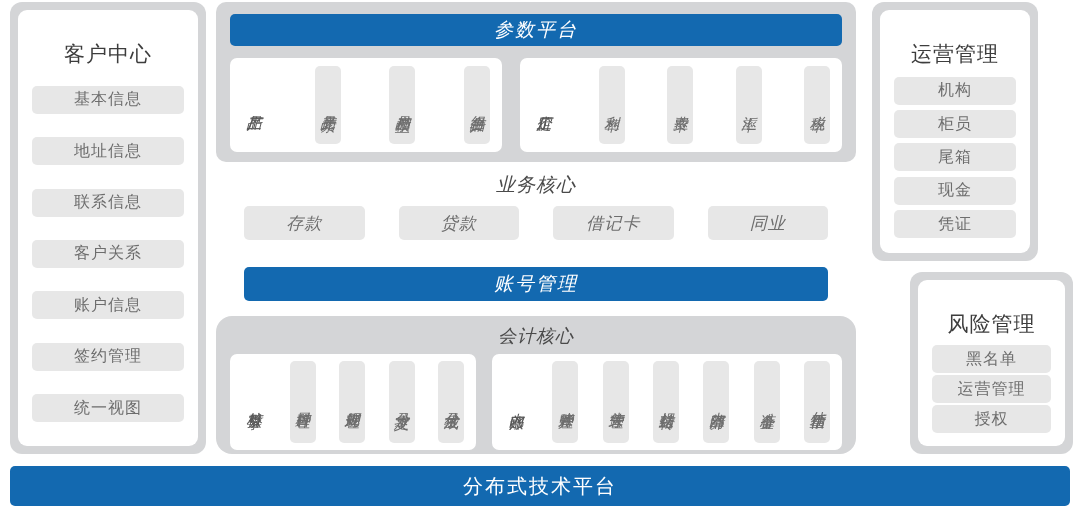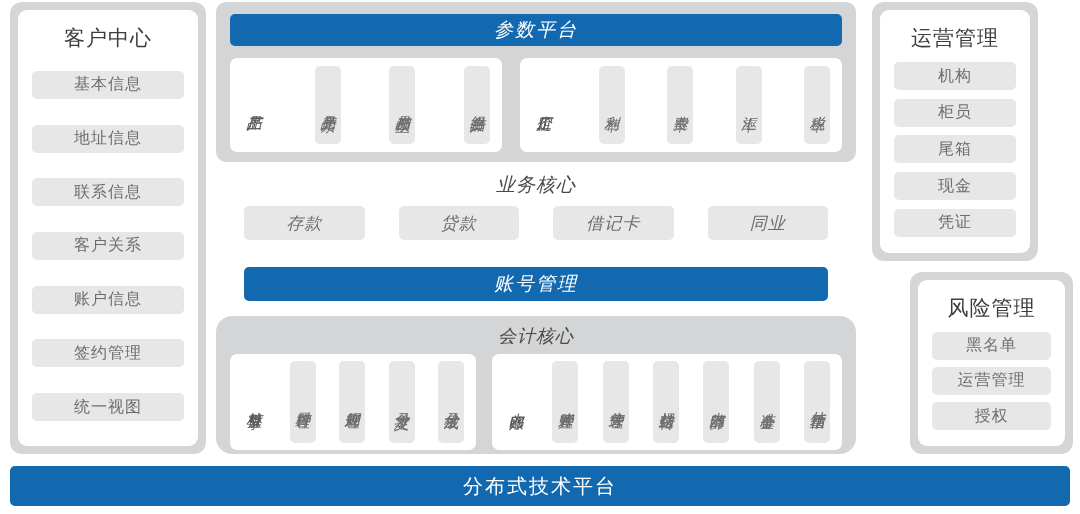--- a/index.html
+++ b/index.html
@@ -53,21 +53,21 @@
   .side-frame{
     background:#d4d5d7;border-radius:12px;
     padding:8px;box-sizing:border-box;height:100%;
   }
   .side-inner{
     background:#fff;border-radius:9px;height:100%;
     box-sizing:border-box;
     display:flex;flex-direction:column;
     padding:10px 14px 12px 14px;
   }
-  .side-inner .panel-title{margin:4px 0 6px 0;}
+  .side-inner .panel-title{margin:20px 0 6px 0;}
   .side-list{flex:1;display:flex;flex-direction:column;justify-content:space-around;}
   .side-list .chip{height:28px;font-size:16px;width:100%;}
 
   #left-panel{left:10px;top:2px;width:196px;height:452px;}
   #ops-panel{left:872px;top:2px;width:166px;height:259px;}
   #risk-panel{left:872px;top:272px;width:163px;height:182px;padding-left:38px;}
 
   
   #center-col{position:absolute;left:216px;top:2px;width:640px;height:452px;font-style:italic;}
 

